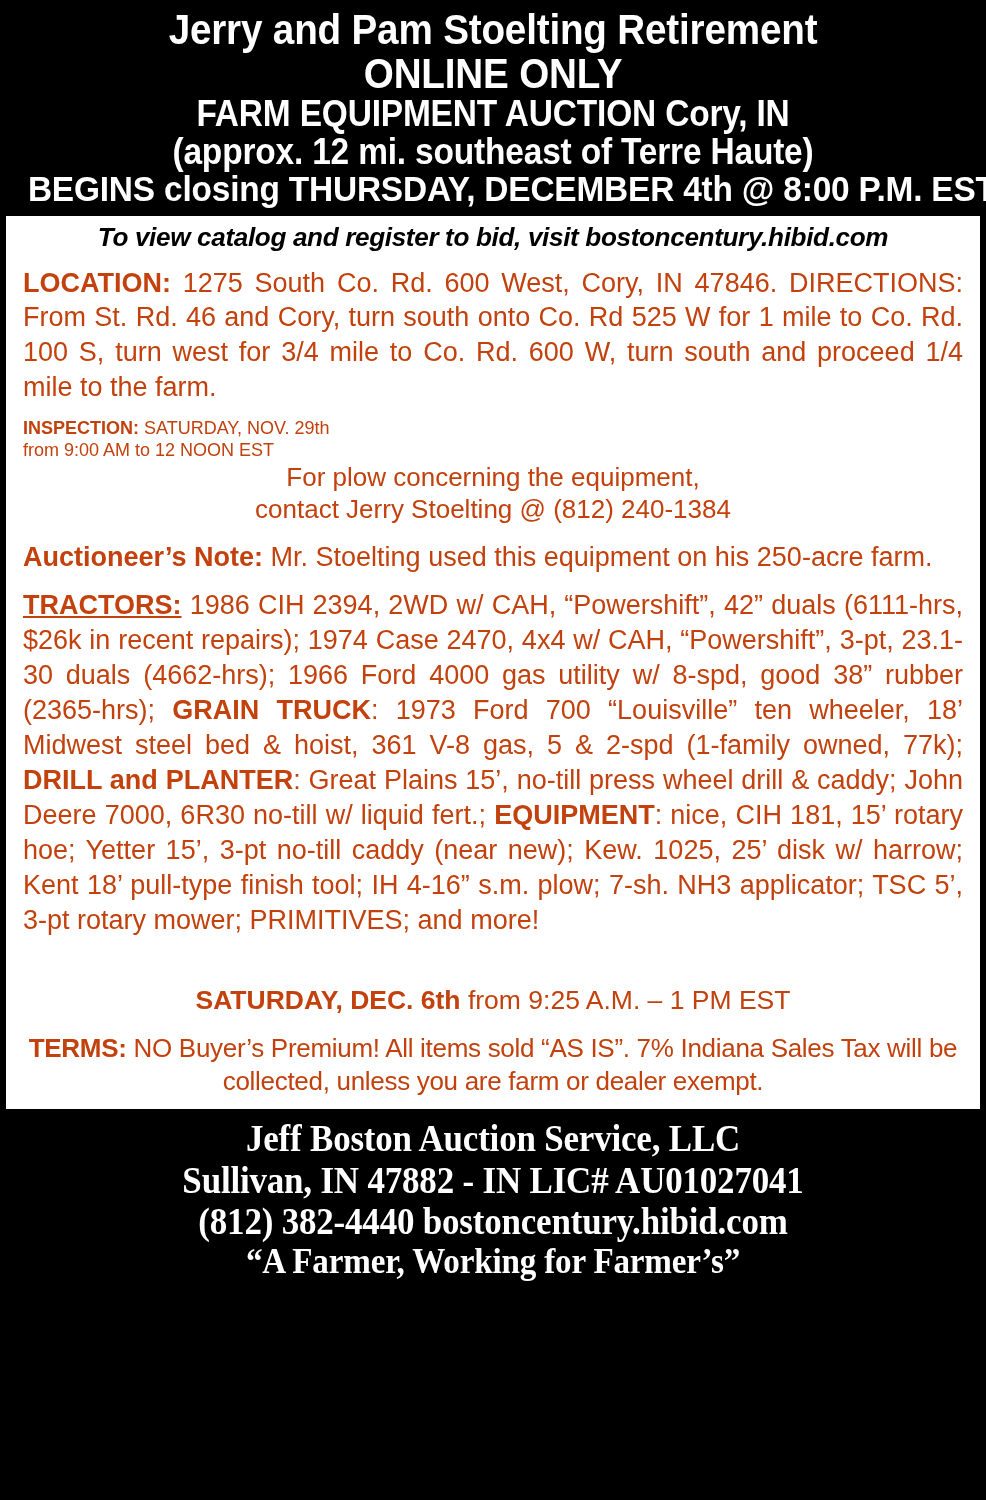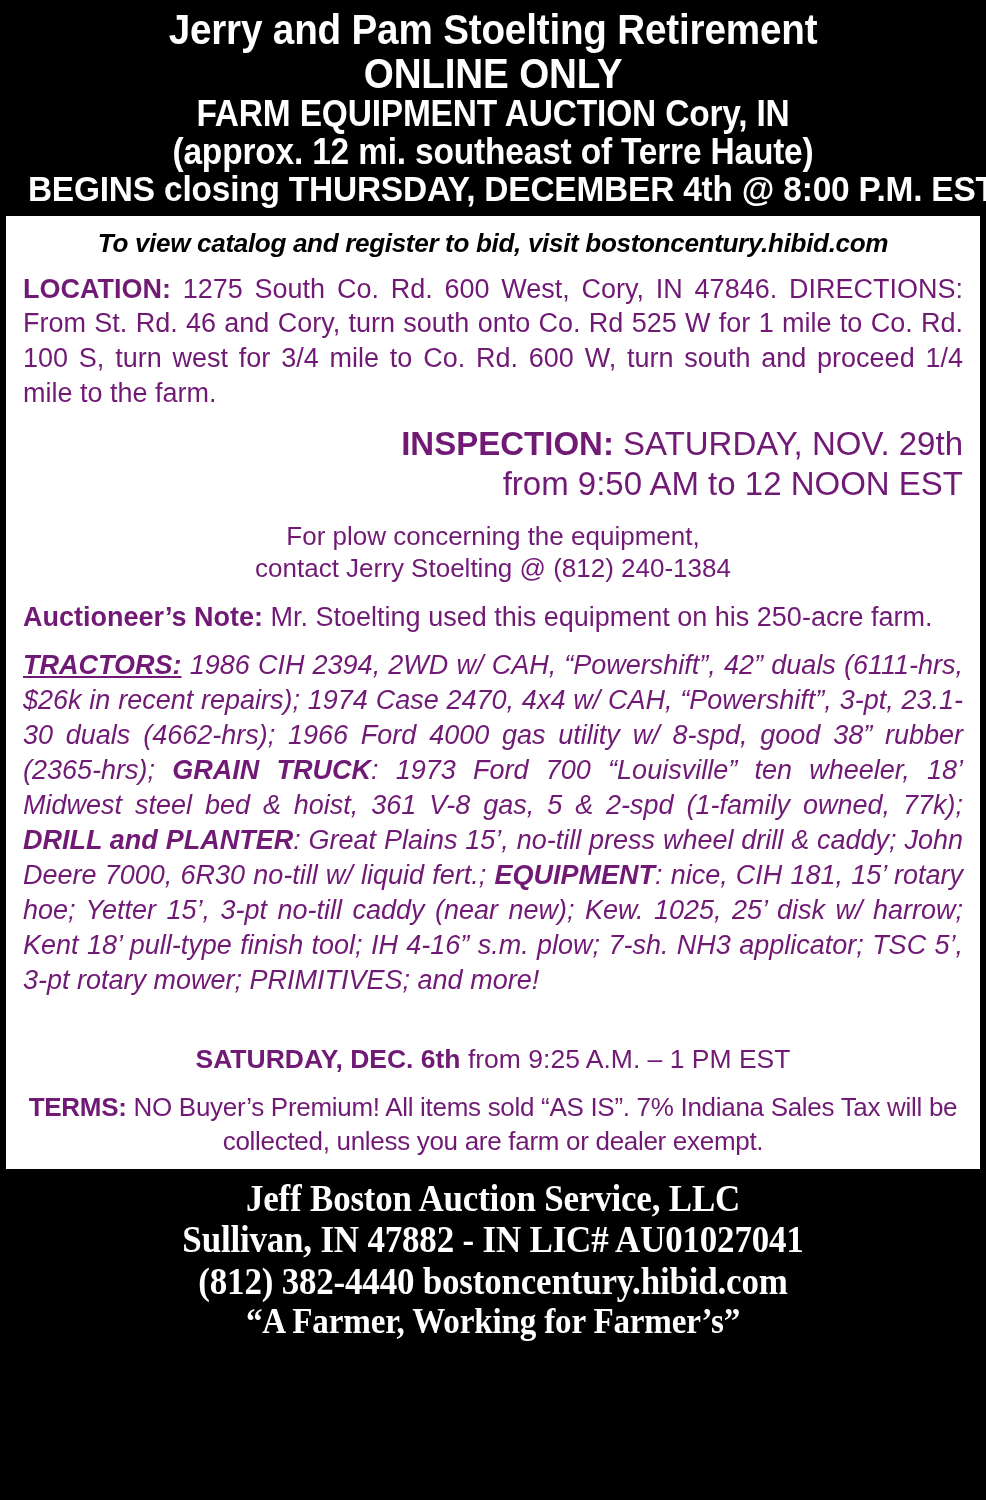--- a/index.html
+++ b/index.html
@@ -58,26 +58,26 @@
     transform: scaleX(0.955);
     padding-top: 1px;
   }
 
   
   .panel {
     background: #ffffff;
     color: #000000;
     margin: 4px 6px 0 6px;
     flex: 1 1 auto;
-    padding: 12px 17px 10px 17px;
+    padding: 6px 17px 10px 17px;
     display: flex;
     flex-direction: column;
   }
 
-  .p-block { color: #701a75; }
+  .p-block { color: #c2410c; }
 
   .catalog-line {
     font-style: italic;
     font-weight: bold;
     font-size: 26.5px;
     text-align: center;
     letter-spacing: -0.35px;
     transform: scaleX(0.985);
     margin-bottom: 13px;
     white-space: nowrap;
@@ -87,24 +87,23 @@
     font-size: 27px;
     line-height: 1.29;
     text-align: justify;
     margin-bottom: 13px;
   }
 
   .b { font-weight: bold; }
   .u { text-decoration: underline; }
 
   .inspection {
-    font-size: 33px;
+    font-size: 18px;
     line-height: 1.22;
-    text-align: right;
-    margin-bottom: 17px;
+    text-align: left;
   }
 
   .info {
     font-size: 26px;
     line-height: 1.22;
     text-align: center;
     margin-bottom: 15px;
   }
 
   .note {
@@ -113,21 +112,20 @@
     text-align: left;
     margin-bottom: 13px;
   }
 
   .listing {
     font-size: 27px;
     line-height: 1.295;
     text-align: justify;
     margin-bottom: 13px;
     hyphens: none;
-    font-style: italic;
   }
   .listing > span.tail { }
 
   .pickup {
     font-size: 26.5px;
     line-height: 1.24;
     text-align: center;
     margin-bottom: 15px;
   }
 
@@ -175,21 +173,21 @@
 
     <div class="location p-block">
       <span class="b">LOCATION:</span>
       <span>1275 South Co. Rd. 600 West, Cory, IN 47846.</span>
       <span>DIRECTIONS: From St. Rd. 46 and Cory, turn south onto Co. Rd 525 W for 1 mile to Co. Rd. 100 S, turn west for 3/4 mile to Co. Rd. 600 W, turn south and proceed 1/4 mile to the farm.</span>
     </div>
 
     <div class="inspection p-block">
       <span class="b">INSPECTION:</span>
       <span>SATURDAY, NOV. 29th</span><br>
-      <span>from 9:50 AM to 12 NOON EST</span>
+      <span>from 9:00 AM to 12 NOON EST</span>
     </div>
 
     <div class="info p-block">
       <span>For plow concerning the equipment,</span><br>
       <span>contact Jerry Stoelting @ (812) 240-1384</span>
     </div>
 
     <div class="note p-block">
       <span class="b">Auctioneer’s Note:</span>
       <span>Mr. Stoelting used this equipment on his 250-acre farm.</span>

